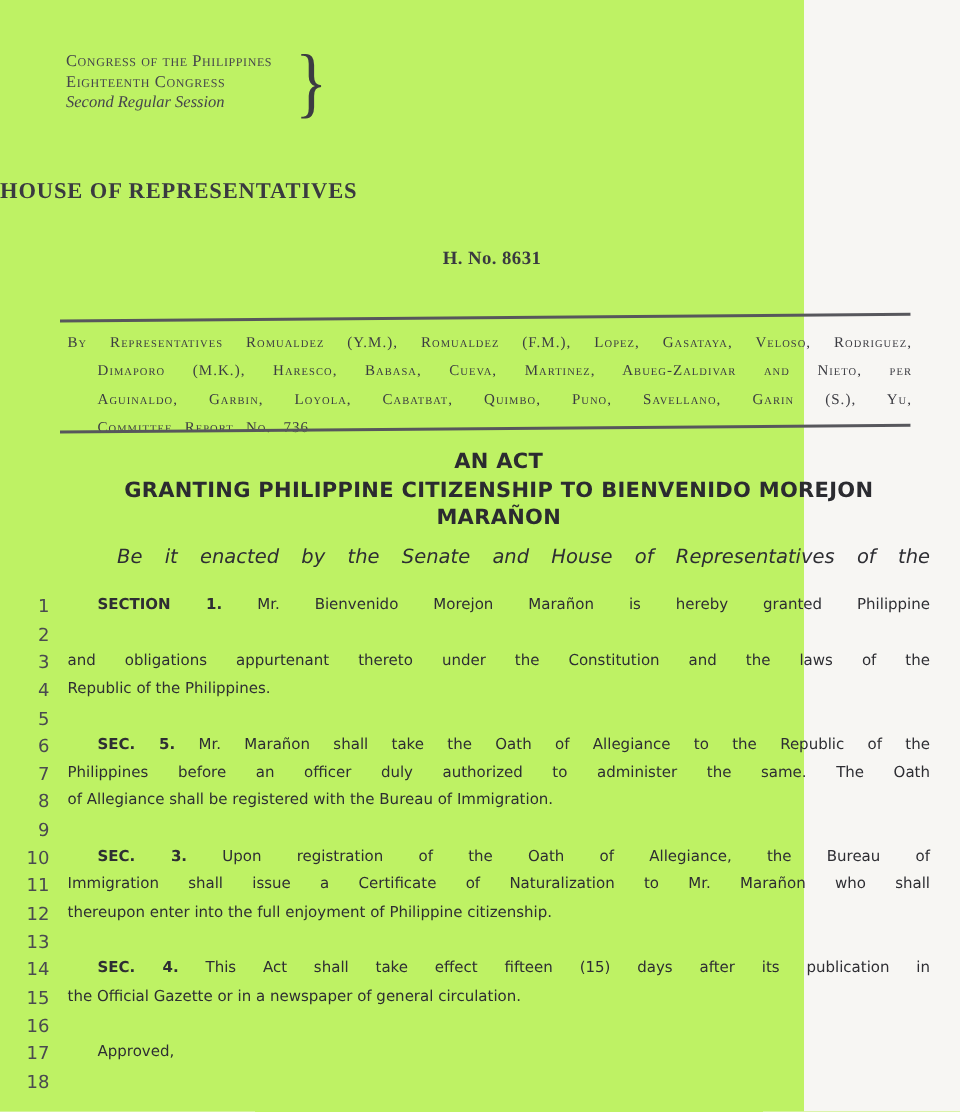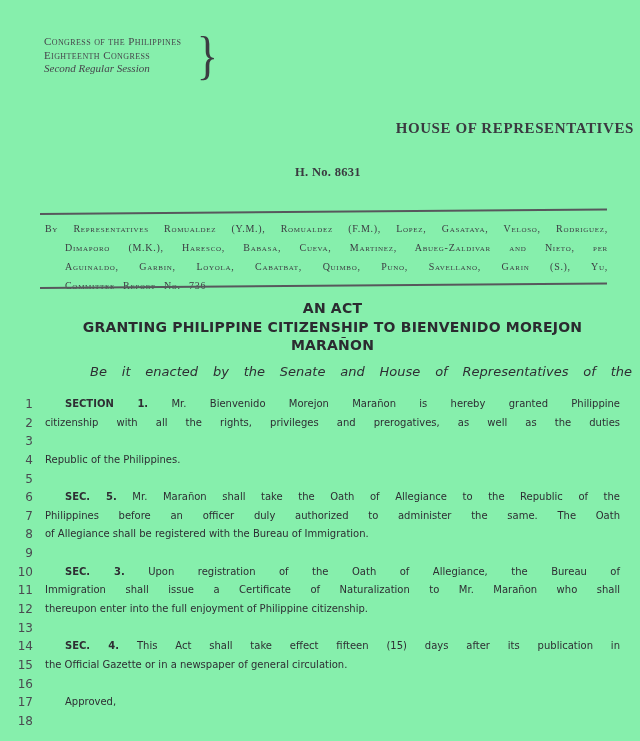--- a/index.html
+++ b/index.html
@@ -4,22 +4,22 @@
 <style>
   html, body { margin: 0; padding: 0; }
   body {
     width: 640px; height: 741px;
     background: #f7f6f3;
     font-family: "DejaVu Sans", sans-serif;
     overflow: hidden;
   }
   .page {
     position: relative;
-    width: 640px; height: 741px;
-    background: #86efac;
+    width: 536px; height: 741px;
+    background: #bef264;
     color: #2e2e33;
   }
 
   
   .caption {
     position: absolute; left: 44px; top: 35px;
     display: flex; align-items: flex-start;
   }
   .caption-lines { display: flex; flex-direction: column; }
   .cap-sc {
@@ -38,21 +38,21 @@
     font-family: "Liberation Serif", serif;
     font-size: 52px; line-height: 46px;
     font-weight: 400; color: #3c3c42;
     margin-left: 14px; margin-top: -2px;
     transform: scaleX(0.85);
   }
 
   
   .chamber {
     position: absolute; left: 0; top: 120px; width: 634px;
-    text-align: right;
+    text-align: left;
     font-family: "Liberation Serif", serif;
     font-weight: 700; font-size: 15px;
     letter-spacing: 0.6px; color: #3a3a40;
   }
   .billno {
     position: absolute; left: 0; top: 165px; width: 656px;
     text-align: center;
     font-family: "Liberation Serif", serif;
     font-weight: 700; font-size: 12.5px;
     letter-spacing: 0.3px; color: #3a3a40;
@@ -88,21 +88,20 @@
     text-align: center;
     font-weight: 700; font-size: 14px; line-height: 18.5px;
     letter-spacing: 0.2px; color: #2b2b30;
   }
 
   
   .enacting {
     position: absolute; left: 45px; top: 362px; width: 575px;
     font-style: italic; font-size: 13px; line-height: 19px;
     color: #2e2e33;
-    margin-left: 12px;
   }
   .e-line.ind { text-indent: 33px; }
   .e-line.just { text-align: justify; text-align-last: justify; }
 
   
   .bill-body { position: absolute; left: 0; top: 395px; width: 640px; }
   .b-row { display: flex; height: 18.65px; line-height: 18.65px; }
   .lnum {
     width: 33px; flex: 0 0 33px;
     text-align: right;
@@ -156,24 +155,24 @@
       <div class="e-line ind just">Be it enacted by the Senate and House of Representatives of the</div>
     </div>
 
   <div class="bill-body" id="bodylines">
       <div class="b-row">
         <span class="lnum">1</span>
         <div class="ltext ind just"><b>SECTION 1.</b> Mr. Bienvenido Morejon Marañon is hereby granted Philippine</div>
       </div>
       <div class="b-row">
         <span class="lnum">2</span>
-        <div class="ltext just">citizenship with all the rights, privileges and prerogatives, as well as the duties</div>
       </div>
       <div class="b-row">
         <span class="lnum">3</span>
+        <div class="ltext just">and obligations appurtenant thereto under the Constitution and the laws of the</div>
       </div>
       <div class="b-row">
         <span class="lnum">4</span>
         <div class="ltext">Republic of the Philippines.</div>
       </div>
       <div class="b-row">
         <span class="lnum">5</span>
         <div class="ltext"></div>
       </div>
       <div class="b-row">

